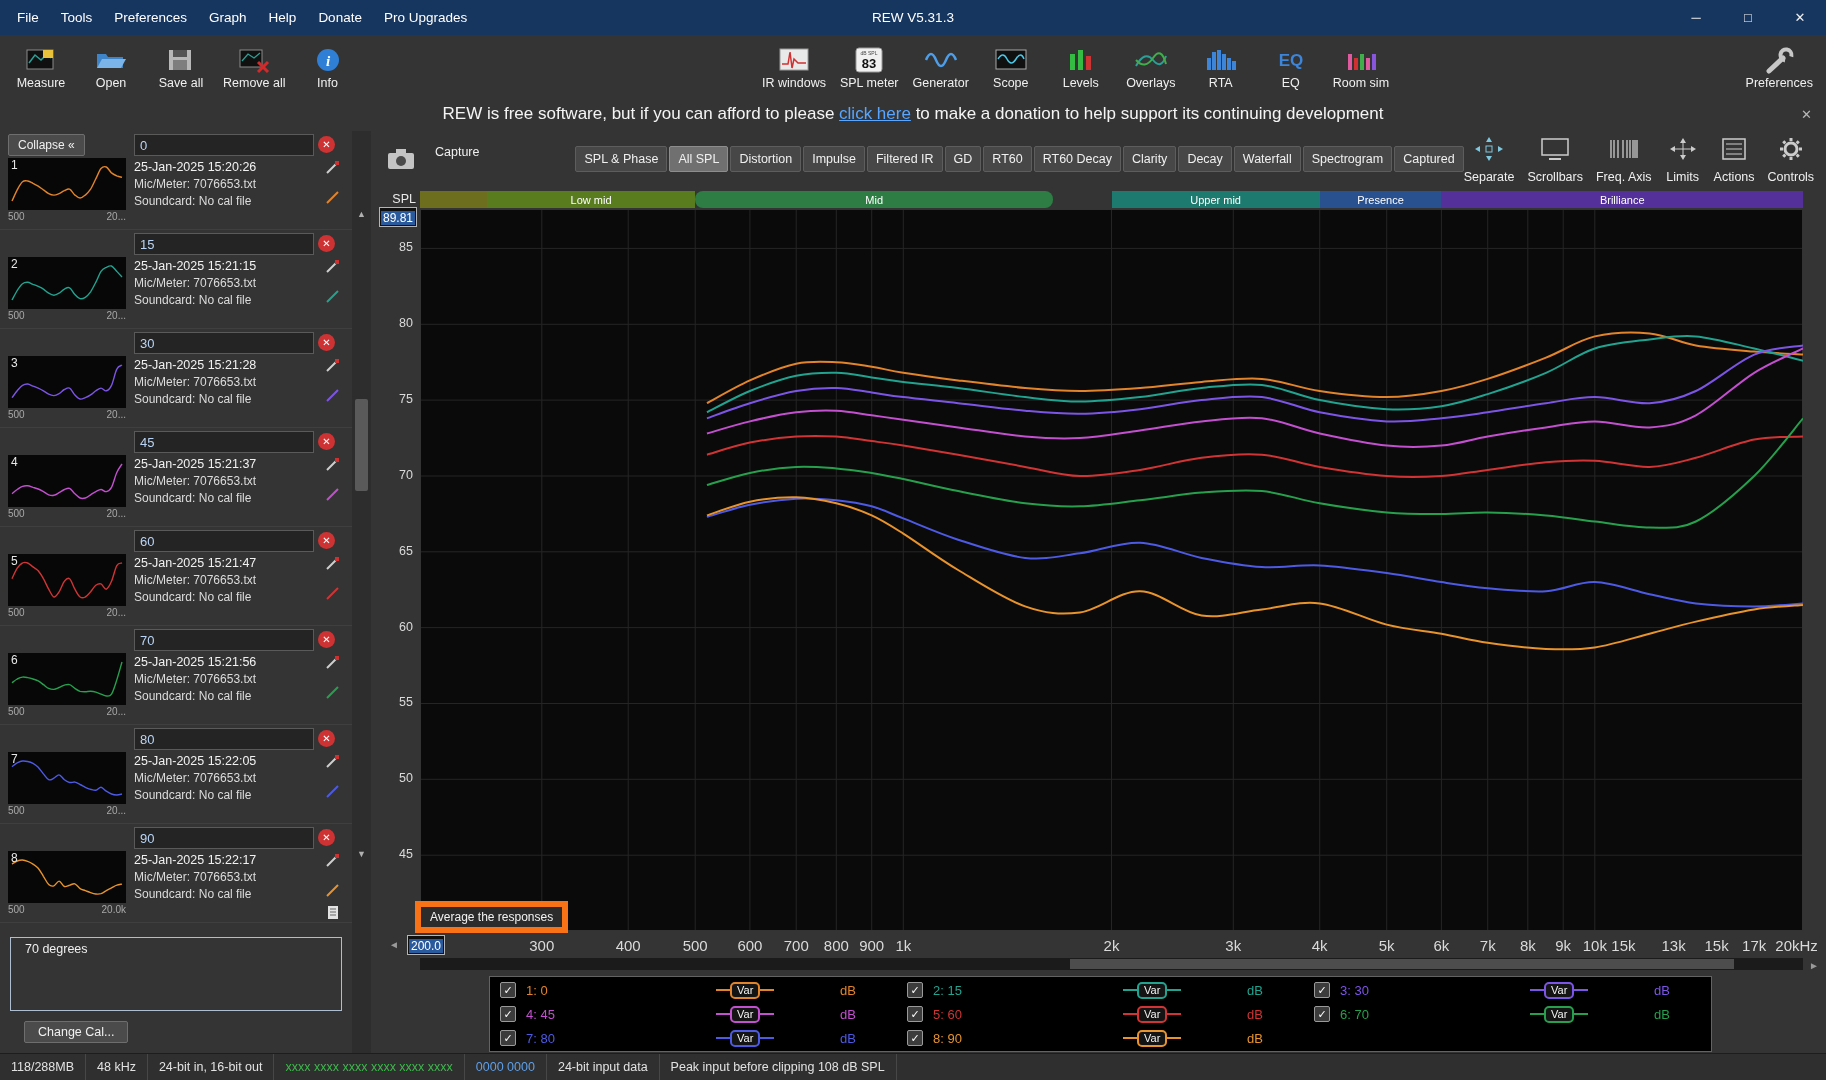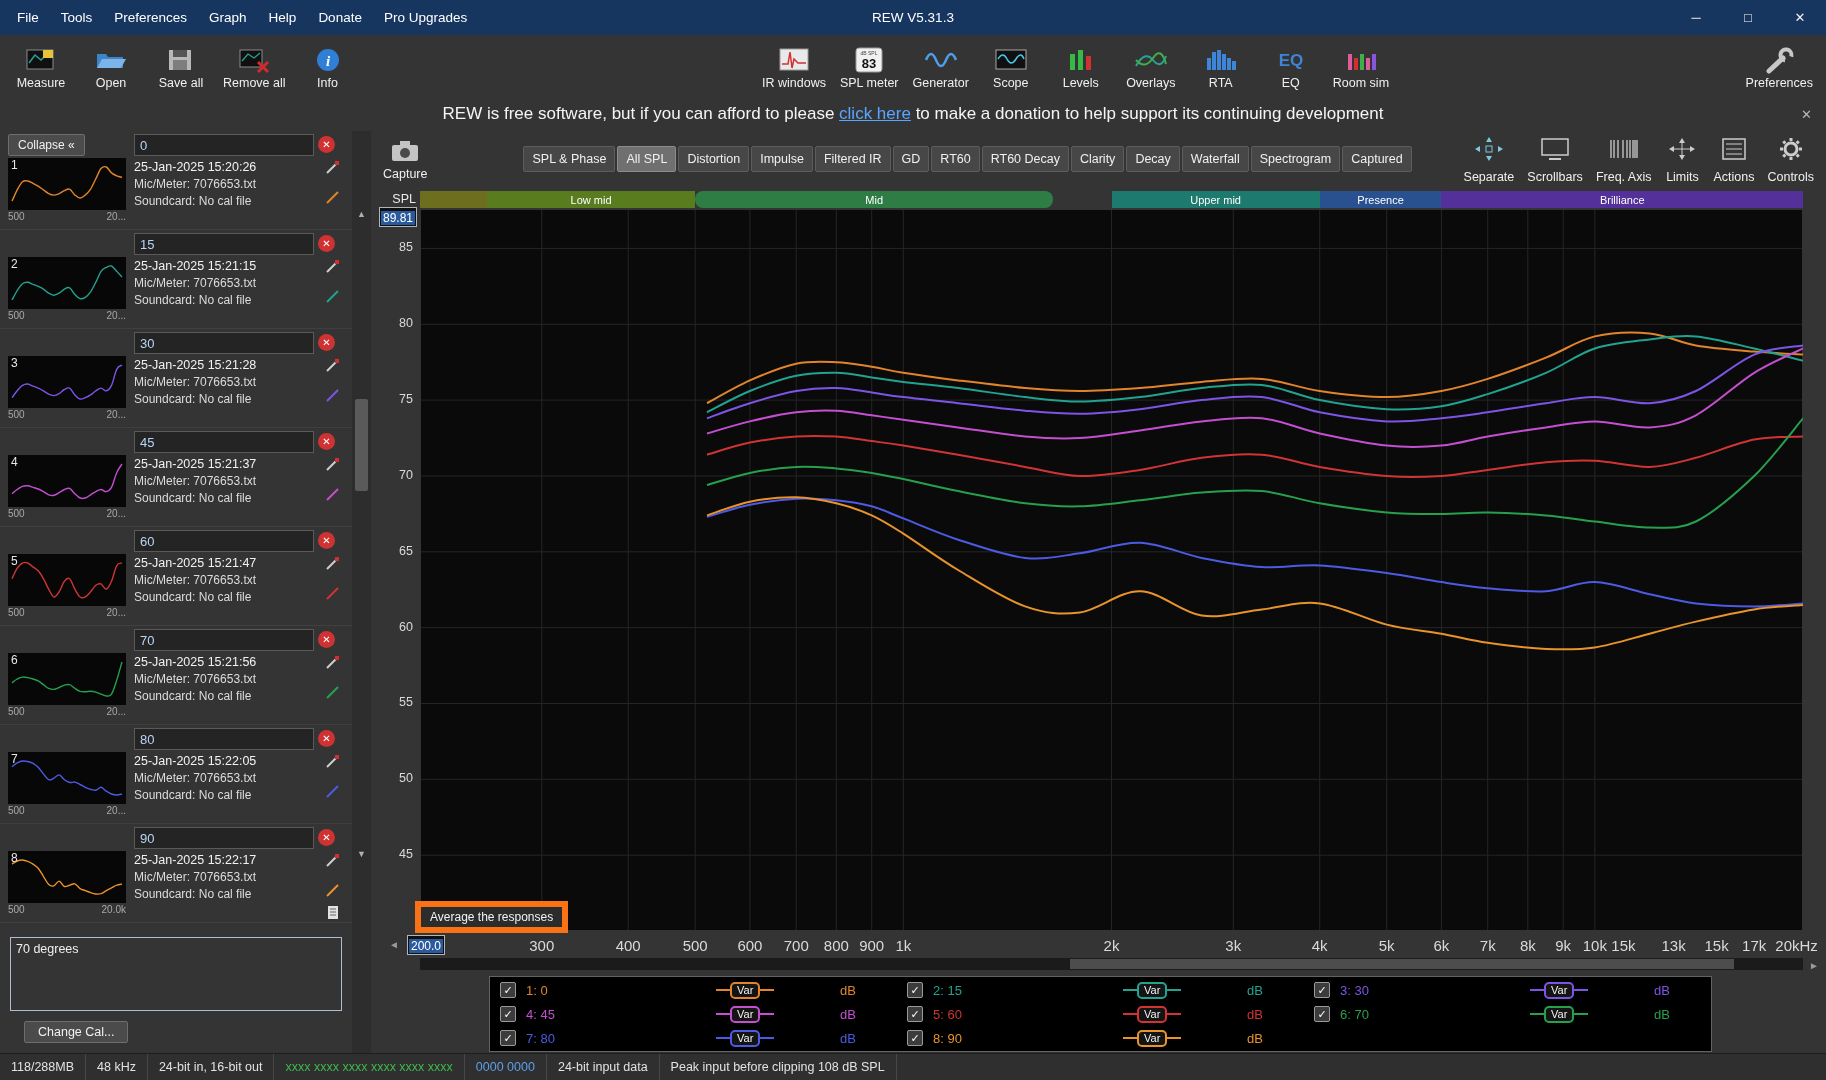--- a/index.html
+++ b/index.html
@@ -39,33 +39,33 @@
   .m-thumb{position:absolute;left:8px;top:27px;width:118px;height:52px;background:#070707}
   .m-num{position:absolute;left:3px;top:0;font-size:12px;color:#e8e8e8}
   .m-tx{position:absolute;left:8px;top:80px;width:118px;display:flex;justify-content:space-between;font-size:10px;color:#a8a8a8}
   .m-date{position:absolute;left:134px;top:29px;font-size:12.5px;color:#f2f2f2;white-space:nowrap}
   .m-mic{position:absolute;left:134px;top:46px;font-size:12px;color:#dcdcdc;white-space:nowrap}
   .m-sc{position:absolute;left:134px;top:63px;font-size:12px;color:#dcdcdc;white-space:nowrap}
   .m-i1{position:absolute;left:324px;top:28px;width:18px;height:18px}
   .m-i2{position:absolute;left:324px;top:58px;width:18px;height:18px}
   .m-i3{position:absolute;left:324px;top:80px;width:18px;height:18px}
   .notes{position:absolute;left:10px;top:806px;width:332px;height:74px;border:1px solid #aebdd0;background:#343434;
-         font-size:12.5px;color:#f0f0f0;padding:4px 5px;box-sizing:border-box}
+         font-size:12.5px;color:#f0f0f0;padding:4px 14px;box-sizing:border-box}
   .changecal{position:absolute;left:24px;top:890px;padding:3px 13px;background:#4b4b4b;border:1px solid #6e6e6e;border-radius:2px;font-size:12.5px;color:#f0f0f0}
 
   
   .vscroll{position:absolute;left:352px;top:131px;width:19px;bottom:26px;background:#2d2d2d}
   .vs-arrow{position:absolute;left:0;width:19px;height:14px;color:#b0b0b0;font-size:9px;text-align:center;line-height:14px}
   .vs-up{top:76px}.vs-down{top:716px}
   .vs-thumb{position:absolute;left:3px;width:13px;top:268px;height:92px;background:#5a5a5a;border-radius:2px}
 
   
   .main{position:absolute;left:371px;top:131px;right:0;bottom:26px}
   .graph-header{position:absolute;top:6px;left:0;right:0;height:44px;display:flex;align-items:center}
-  .capture{display:flex;flex-direction:column;align-items:center;margin-left:12px;gap:2px;font-size:12.5px;color:#f0f0f0}
+  .capture{display:flex;margin-left:12px;gap:16px;font-size:12.5px;color:#f0f0f0}
   .tabs{display:flex;margin-left:96px;gap:2px}
   .tab{padding:5px 8px;background:#474747;border:1px solid #5d5d5d;border-radius:2px;font-size:12.5px;color:#f0f0f0;white-space:nowrap;cursor:pointer}
   .tab.active{background:#707070;border-color:#8d8d8d}
   .gcontrols{margin-left:auto;display:flex;gap:13px;margin-right:12px}
   .gc{display:flex;flex-direction:column;align-items:center;gap:7px;font-size:12.5px;color:#f0f0f0;white-space:nowrap}
 
   .spl-label{position:absolute;top:61px;left:0;width:45px;text-align:right;font-size:12.5px;color:#eaeaea}
   .bands{position:absolute;left:49px;top:60px;width:1383px;height:17px}
   .band{position:absolute;top:0;height:17px;display:flex;align-items:center;justify-content:center;font-size:11px;color:#fff;overflow:hidden;white-space:nowrap}
   .readout{border:1px solid #b4b4b4;background:#101010;padding:0 1px;display:inline-block}

